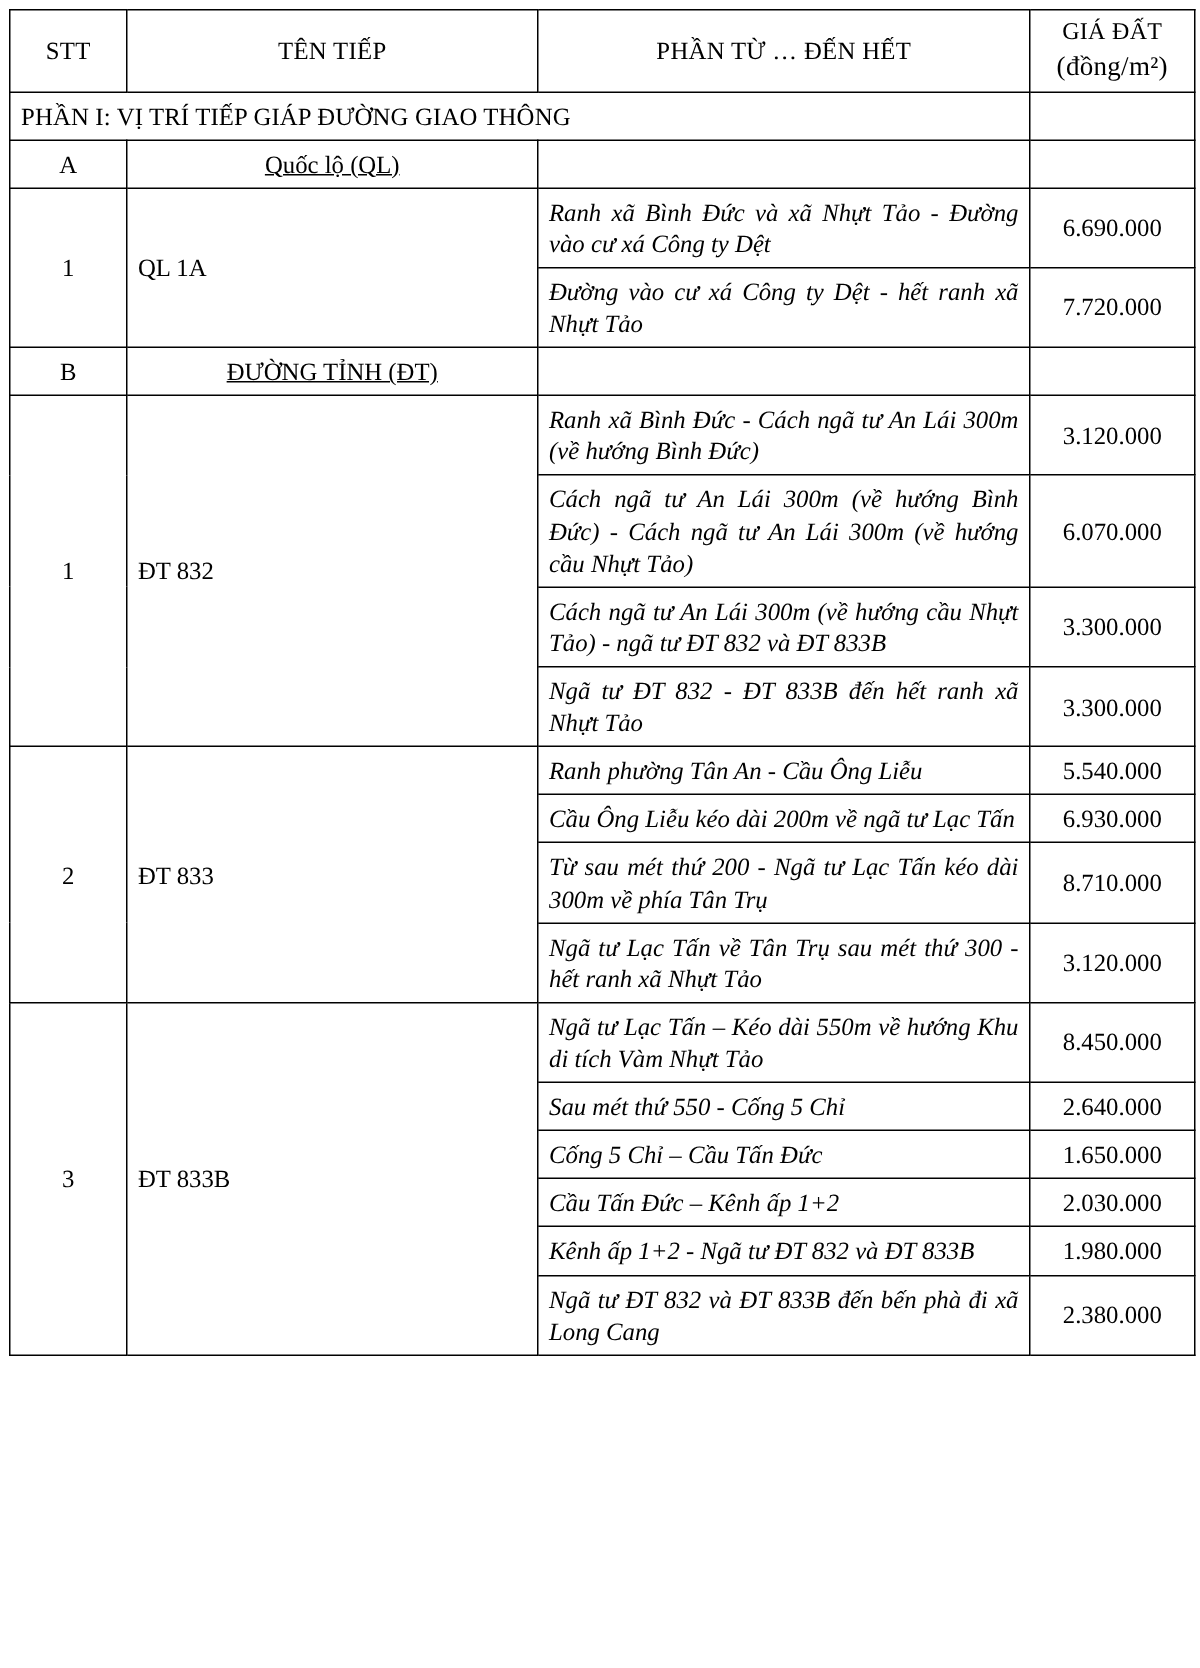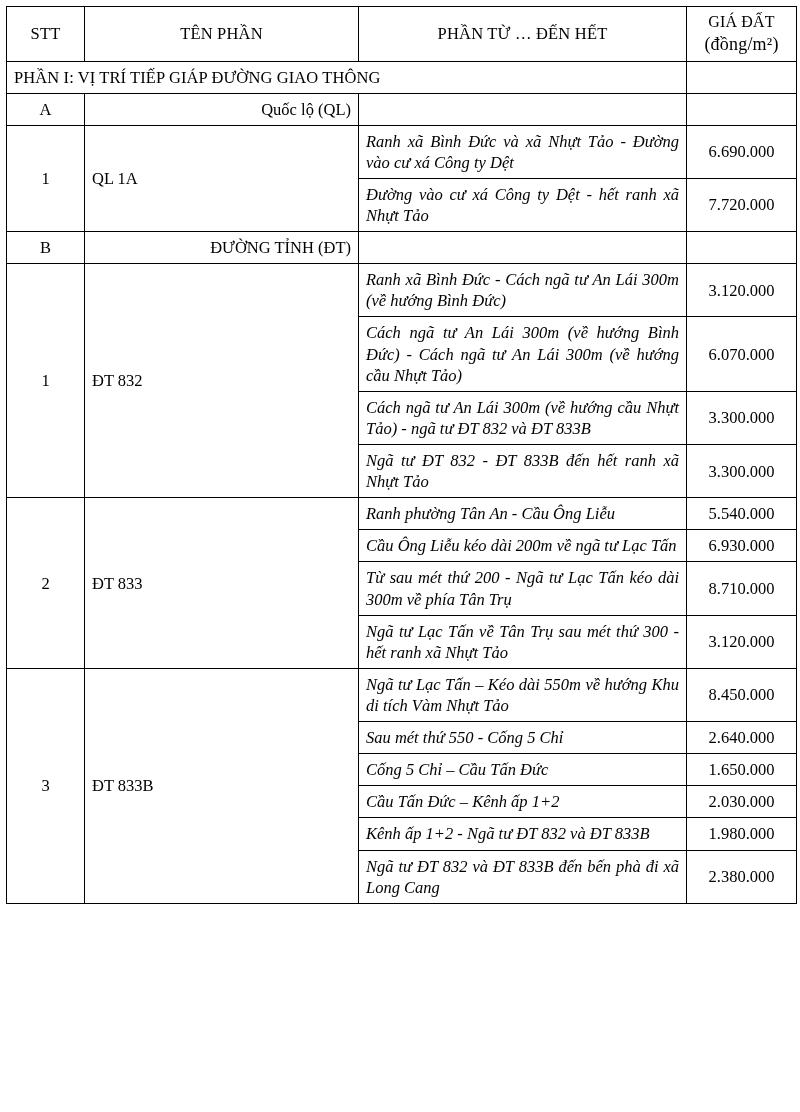--- a/index.html
+++ b/index.html
@@ -78,22 +78,23 @@
   
   td.group-letter {
     text-align: center;
     font-weight: bold;
     font-size: 17px;
     padding: 7px 4px;
   }
   td.group-title {
     font-weight: bold;
     font-size: 17px;
-    text-align: right;
+    text-align: center;
     padding: 7px 8px;
+    text-decoration: underline;
   }
   td.group-blank-seg,
   td.group-blank-price {
     padding: 7px 4px;
   }
 
   
   td.stt-cell {
     text-align: center;
     font-size: 17px;
@@ -128,21 +129,21 @@
   <table class="price-table">
     <colgroup>
       <col class="c-stt">
       <col class="c-name">
       <col class="c-seg">
       <col class="c-price">
     </colgroup>
     <thead>
       <tr>
         <th>STT</th>
-        <th>TÊN PHẦN</th>
+        <th>TÊN TIẾP</th>
         <th>PHẦN TỪ … ĐẾN  HẾT</th>
         <th class="th-price">
           <span>GIÁ ĐẤT</span>
           <span class="sub">(đồng/m²)</span>
         </th>
       </tr>
     </thead>
     <tbody id="table-body">
         <tr>
           <td class="part-banner" colspan="3">PHẦN I: VỊ TRÍ TIẾP GIÁP ĐƯỜNG GIAO THÔNG</td>

